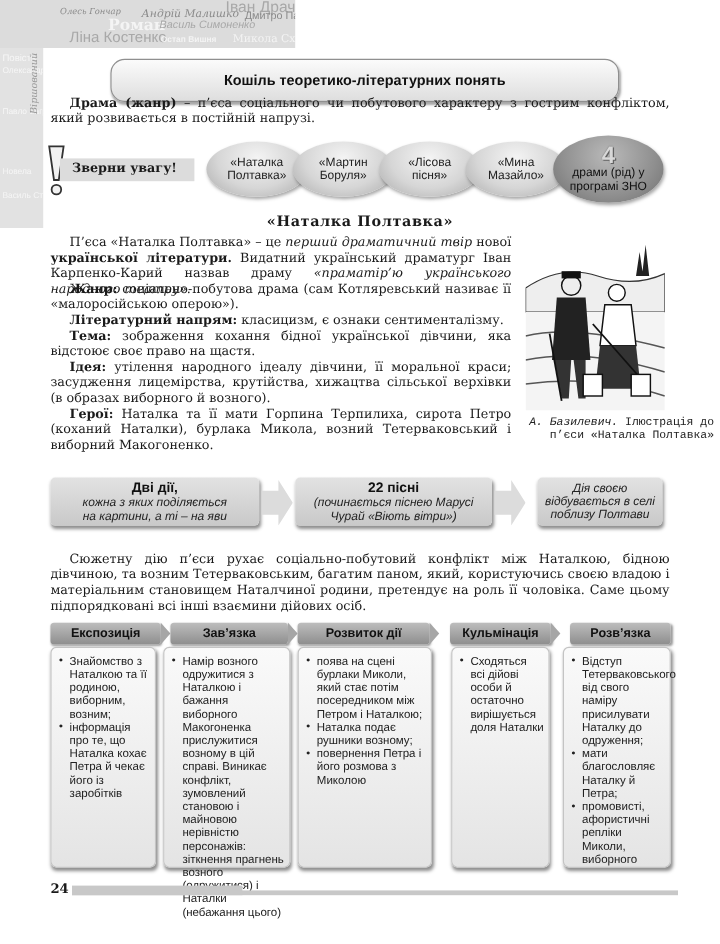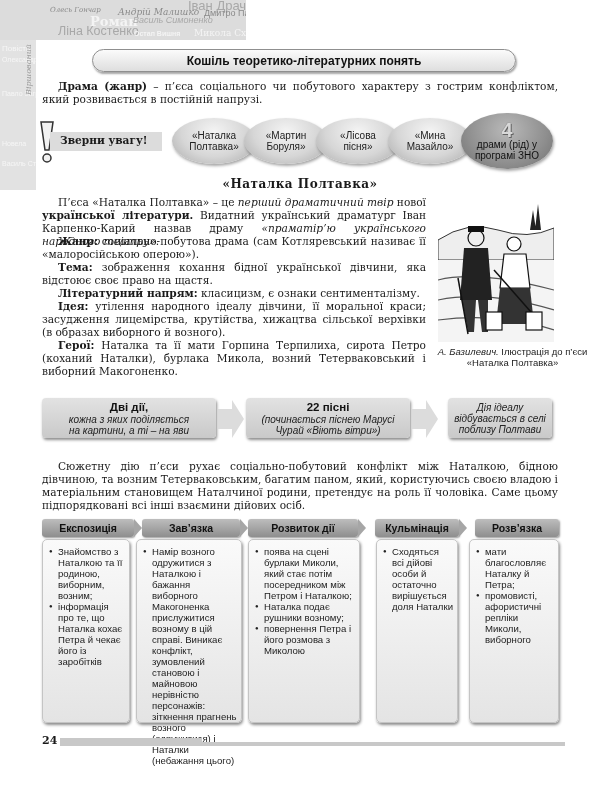--- a/index.html
+++ b/index.html
@@ -16,21 +16,21 @@
   .banner .mid { color: #a8a8a8; }
   .side-strip {
     position: absolute; left: 0; top: 40px; width: 36px; height: 150px;
     background: #e2e2e2; overflow: hidden;
   }
   .side-strip span { position: absolute; color: #f6f6f6; font-family: "Liberation Sans", sans-serif; font-size: 7px; white-space: nowrap; }
   .side-strip .vert { writing-mode: vertical-rl; transform: rotate(180deg); color: #9a9a9a; font-style: italic; font-size: 8px; font-family: "DejaVu Serif", serif; }
 
   
   .title-pill {
-    position: absolute; left: 92px; top: 49px; width: 424px; height: 23px;
+    position: absolute; left: 92px; top: 49px; width: 424px; height: 36px;
     border: 1px solid #8f8f8f; border-radius: 12px;
     background: linear-gradient(#fbfbfb, #dedede);
     box-shadow: 1px 2px 2px rgba(0,0,0,0.35);
     display: flex; align-items: center; justify-content: center;
     font-family: "Liberation Sans", sans-serif; font-weight: bold; font-size: 12px; color: #111;
   }
 
   .para { position: absolute; font-size: 10.6px; line-height: 13px; text-align: justify; }
   .para b { font-weight: bold; }
 
@@ -62,22 +62,22 @@
     text-shadow: 0 0 1px #555, 1px 1px 0 #666;
   }
 
   .subtitle {
     position: absolute; left: 0; top: 177px; width: 600px; text-align: center;
     font-weight: bold; font-size: 12px; letter-spacing: 0.5px;
   }
 
   .illustration { position: absolute; left: 438px; top: 200px; width: 116px; height: 142px; }
   .caption {
-    position: absolute; left: 430px; top: 346px; width: 165px; text-align: center;
-    font-family: Liberation Sans, sans-serif; font-size: 9.5px; line-height: 11px; color: #222;
+    position: absolute; left: 430px; top: 346px; width: 165px; text-align: right;
+    font-family: Liberation Mono, monospace; font-size: 9.5px; line-height: 11px; color: #222;
   }
 
   
   .comp-box {
     position: absolute; height: 40px; border-radius: 4px;
     background: linear-gradient(#e2e2e2, #c9c9c9);
     box-shadow: 1px 2px 3px rgba(0,0,0,0.45);
     display: flex; flex-direction: column; align-items: center; justify-content: center;
     font-family: "Liberation Sans", sans-serif; font-size: 10px; line-height: 11px; text-align: center; font-style: italic; color: #222;
   }
@@ -171,22 +171,22 @@
 </div>
 
 <div class="subtitle">«Наталка Полтавка»</div>
 
 <div class="para" style="left:42px;top:196px;width:384px;text-indent:16px;">
   <span>П’єса «Наталка Полтавка» – це </span><i>перший драматичний твір</i><span> нової </span><b>української літератури.</b><span> Видатний український драматург Іван Карпенко-Карий назвав драму </span><i>«праматір’ю українського народного театру»</i><span>.</span>
 </div>
 
 <div class="para" style="left:42px;top:235px;width:384px;">
   <div style="text-indent:16px;"><b>Жанр:</b><span> соціально-побутова драма (сам Котляревський називає її «малоросійською оперою»).</span></div>
+  <div style="text-indent:16px;"><b>Літературний напрям:</b><span> класицизм, є ознаки сентименталізму.</span></div>
   <div style="text-indent:16px;"><b>Тема:</b><span> зображення кохання бідної української дівчини, яка відстоює своє право на щастя.</span></div>
-  <div style="text-indent:16px;"><b>Літературний напрям:</b><span> класицизм, є ознаки сентименталізму.</span></div>
   <div style="text-indent:16px;"><b>Ідея:</b><span> утілення народного ідеалу дівчини, її моральної краси; засудження лицемірства, крутійства, хижацтва сільської верхівки (в образах виборного й возного).</span></div>
   <div style="text-indent:16px;"><b>Герої:</b><span> Наталка та її мати Горпина Терпилиха, сирота Петро (коханий Наталки), бурлака Микола, возний Тетерваковський і виборний Макогоненко.</span></div>
 </div>
 
 <svg class="illustration" viewBox="0 0 116 142">
   <rect x="0" y="0" width="116" height="142" fill="#fff"></rect>
   <path d="M0 40 Q30 20 60 30 T116 28 L116 60 L0 60 Z" fill="#eee" stroke="#333" stroke-width="1"></path>
   <path d="M95 10 L98 30 L92 30 Z M100 4 L103 30 L97 30 Z" fill="#222"></path>
   <path d="M0 60 L116 60 L116 142 L0 142 Z" fill="#f4f4f4"></path>
   <path d="M0 80 Q40 70 116 90 M0 100 Q50 90 116 110 M0 120 Q60 112 116 130" stroke="#555" stroke-width="1.2" fill="none"></path>
@@ -216,21 +216,21 @@
 </svg>
 <div class="comp-box" style="left:246px;top:398px;width:164px;">
   <span class="head">22 пісні</span>
   <span>(починається піснею Марусі</span>
   <span>Чурай «Віють вітри»)</span>
 </div>
 <svg class="arrow-big" style="left:412px;top:400px;" width="26" height="38" viewBox="0 0 26 38">
   <path d="M0 9 L14 9 L14 0 L26 19 L14 38 L14 29 L0 29 Z" fill="#dcdcdc"></path>
 </svg>
 <div class="comp-box" style="left:448px;top:398px;width:104px;">
-  <span>Дія ідеалу</span>
+  <span>Дія своєю</span>
   <span>відбувається в селі</span>
   <span>поблизу Полтави</span>
 </div>
 
 <div class="para" style="left:42px;top:460px;width:516px;text-indent:16px;">Сюжетну дію п’єси рухає соціально-побутовий конфлікт між Наталкою, бідною дівчиною, та возним Тетерваковським, багатим паном, який, користуючись своєю владою і матеріальним становищем Наталчиної родини, претендує на роль її чоловіка. Саме цьому підпорядковані всі інші взаємини дійових осіб.</div>
 
 <div class="stage-head" style="left:42px;width:92px;">Експозиція</div>
 <div class="stage-arrow" style="left:134px;"></div>
 <div class="stage-head" style="left:142px;width:98px;">Зав’язка</div>
 <div class="stage-arrow" style="left:240px;"></div>
@@ -258,20 +258,21 @@
     <li>повернення Петра і його розмова з Миколою</li>
   </ul>
 </div>
 <div class="stage-body" style="left:376px;width:82px;">
   <ul>
     <li>Сходяться всі дійові особи й остаточно вирішується доля Наталки</li>
   </ul>
 </div>
 <div class="stage-body" style="left:469px;width:90px;">
   <ul>
+    <li>Відступ Тетерваковського від свого наміру присилувати Наталку до одруження;</li>
     <li>мати благословляє Наталку й Петра;</li>
     <li>промовисті, афористичні репліки Миколи, виборного</li>
   </ul>
 </div>
 
 <div class="footer-num">24</div>
 <div class="footer-bar-thick"></div>
 <div class="footer-bar-thin"></div>
 
 </body></html>

